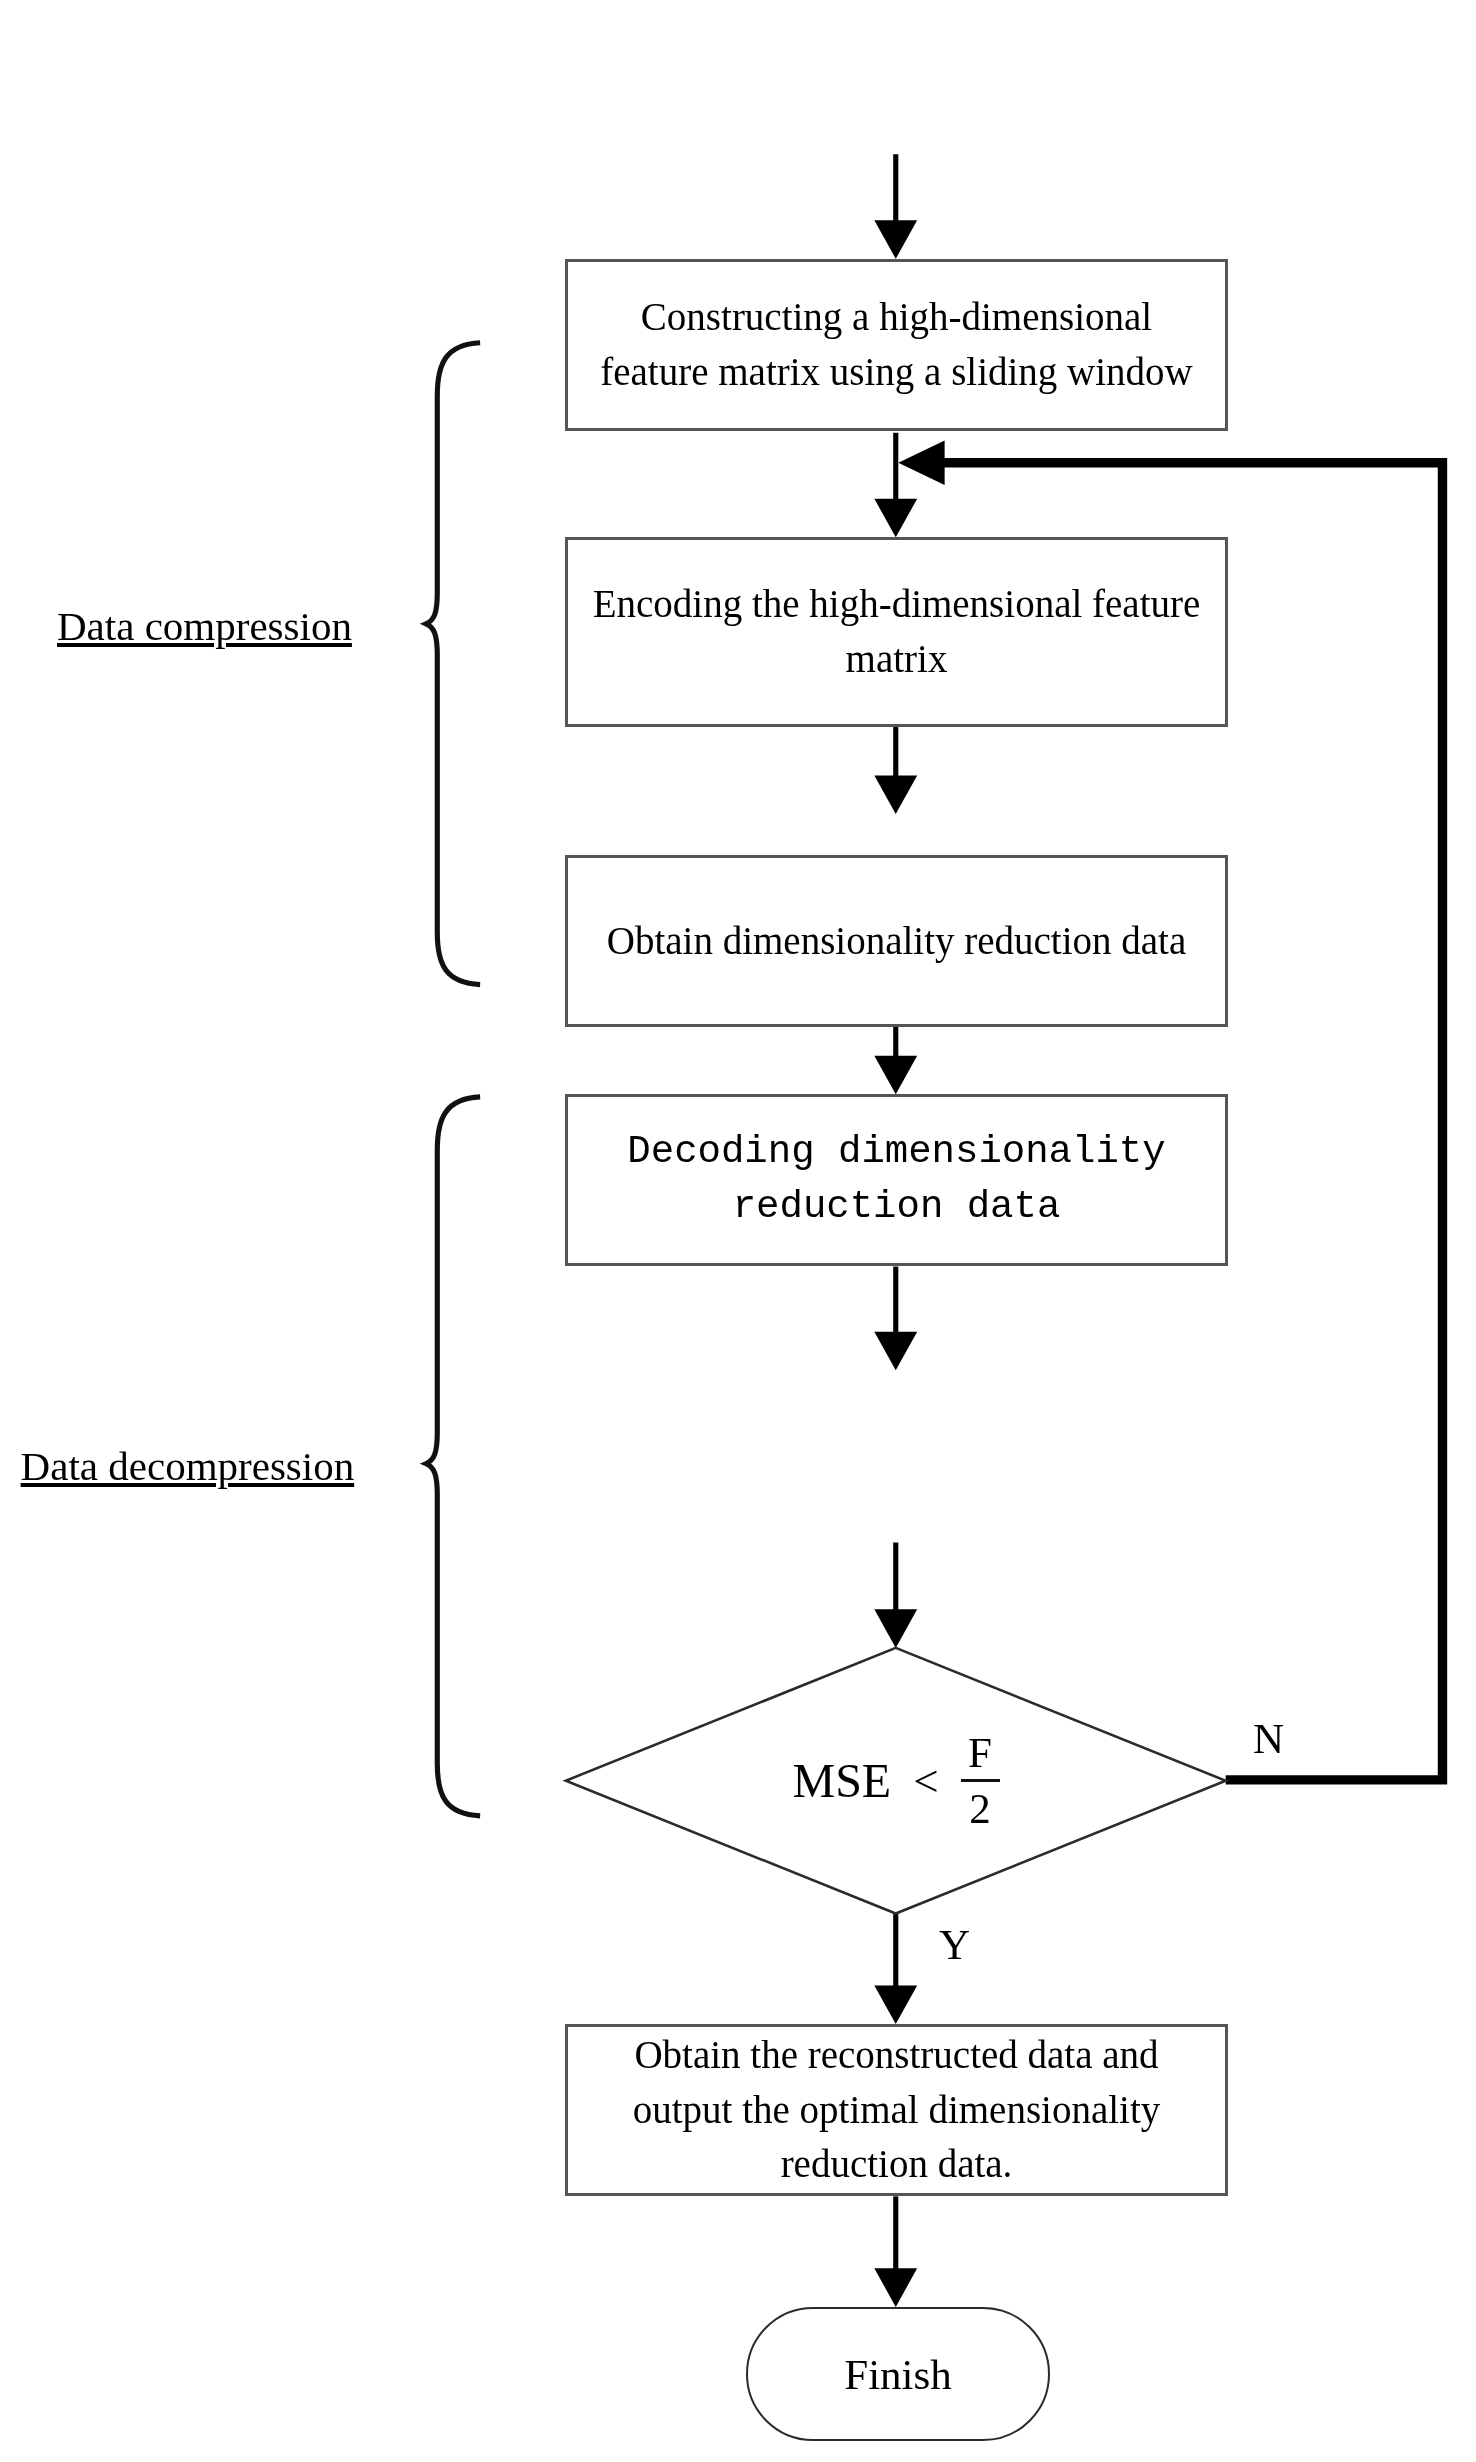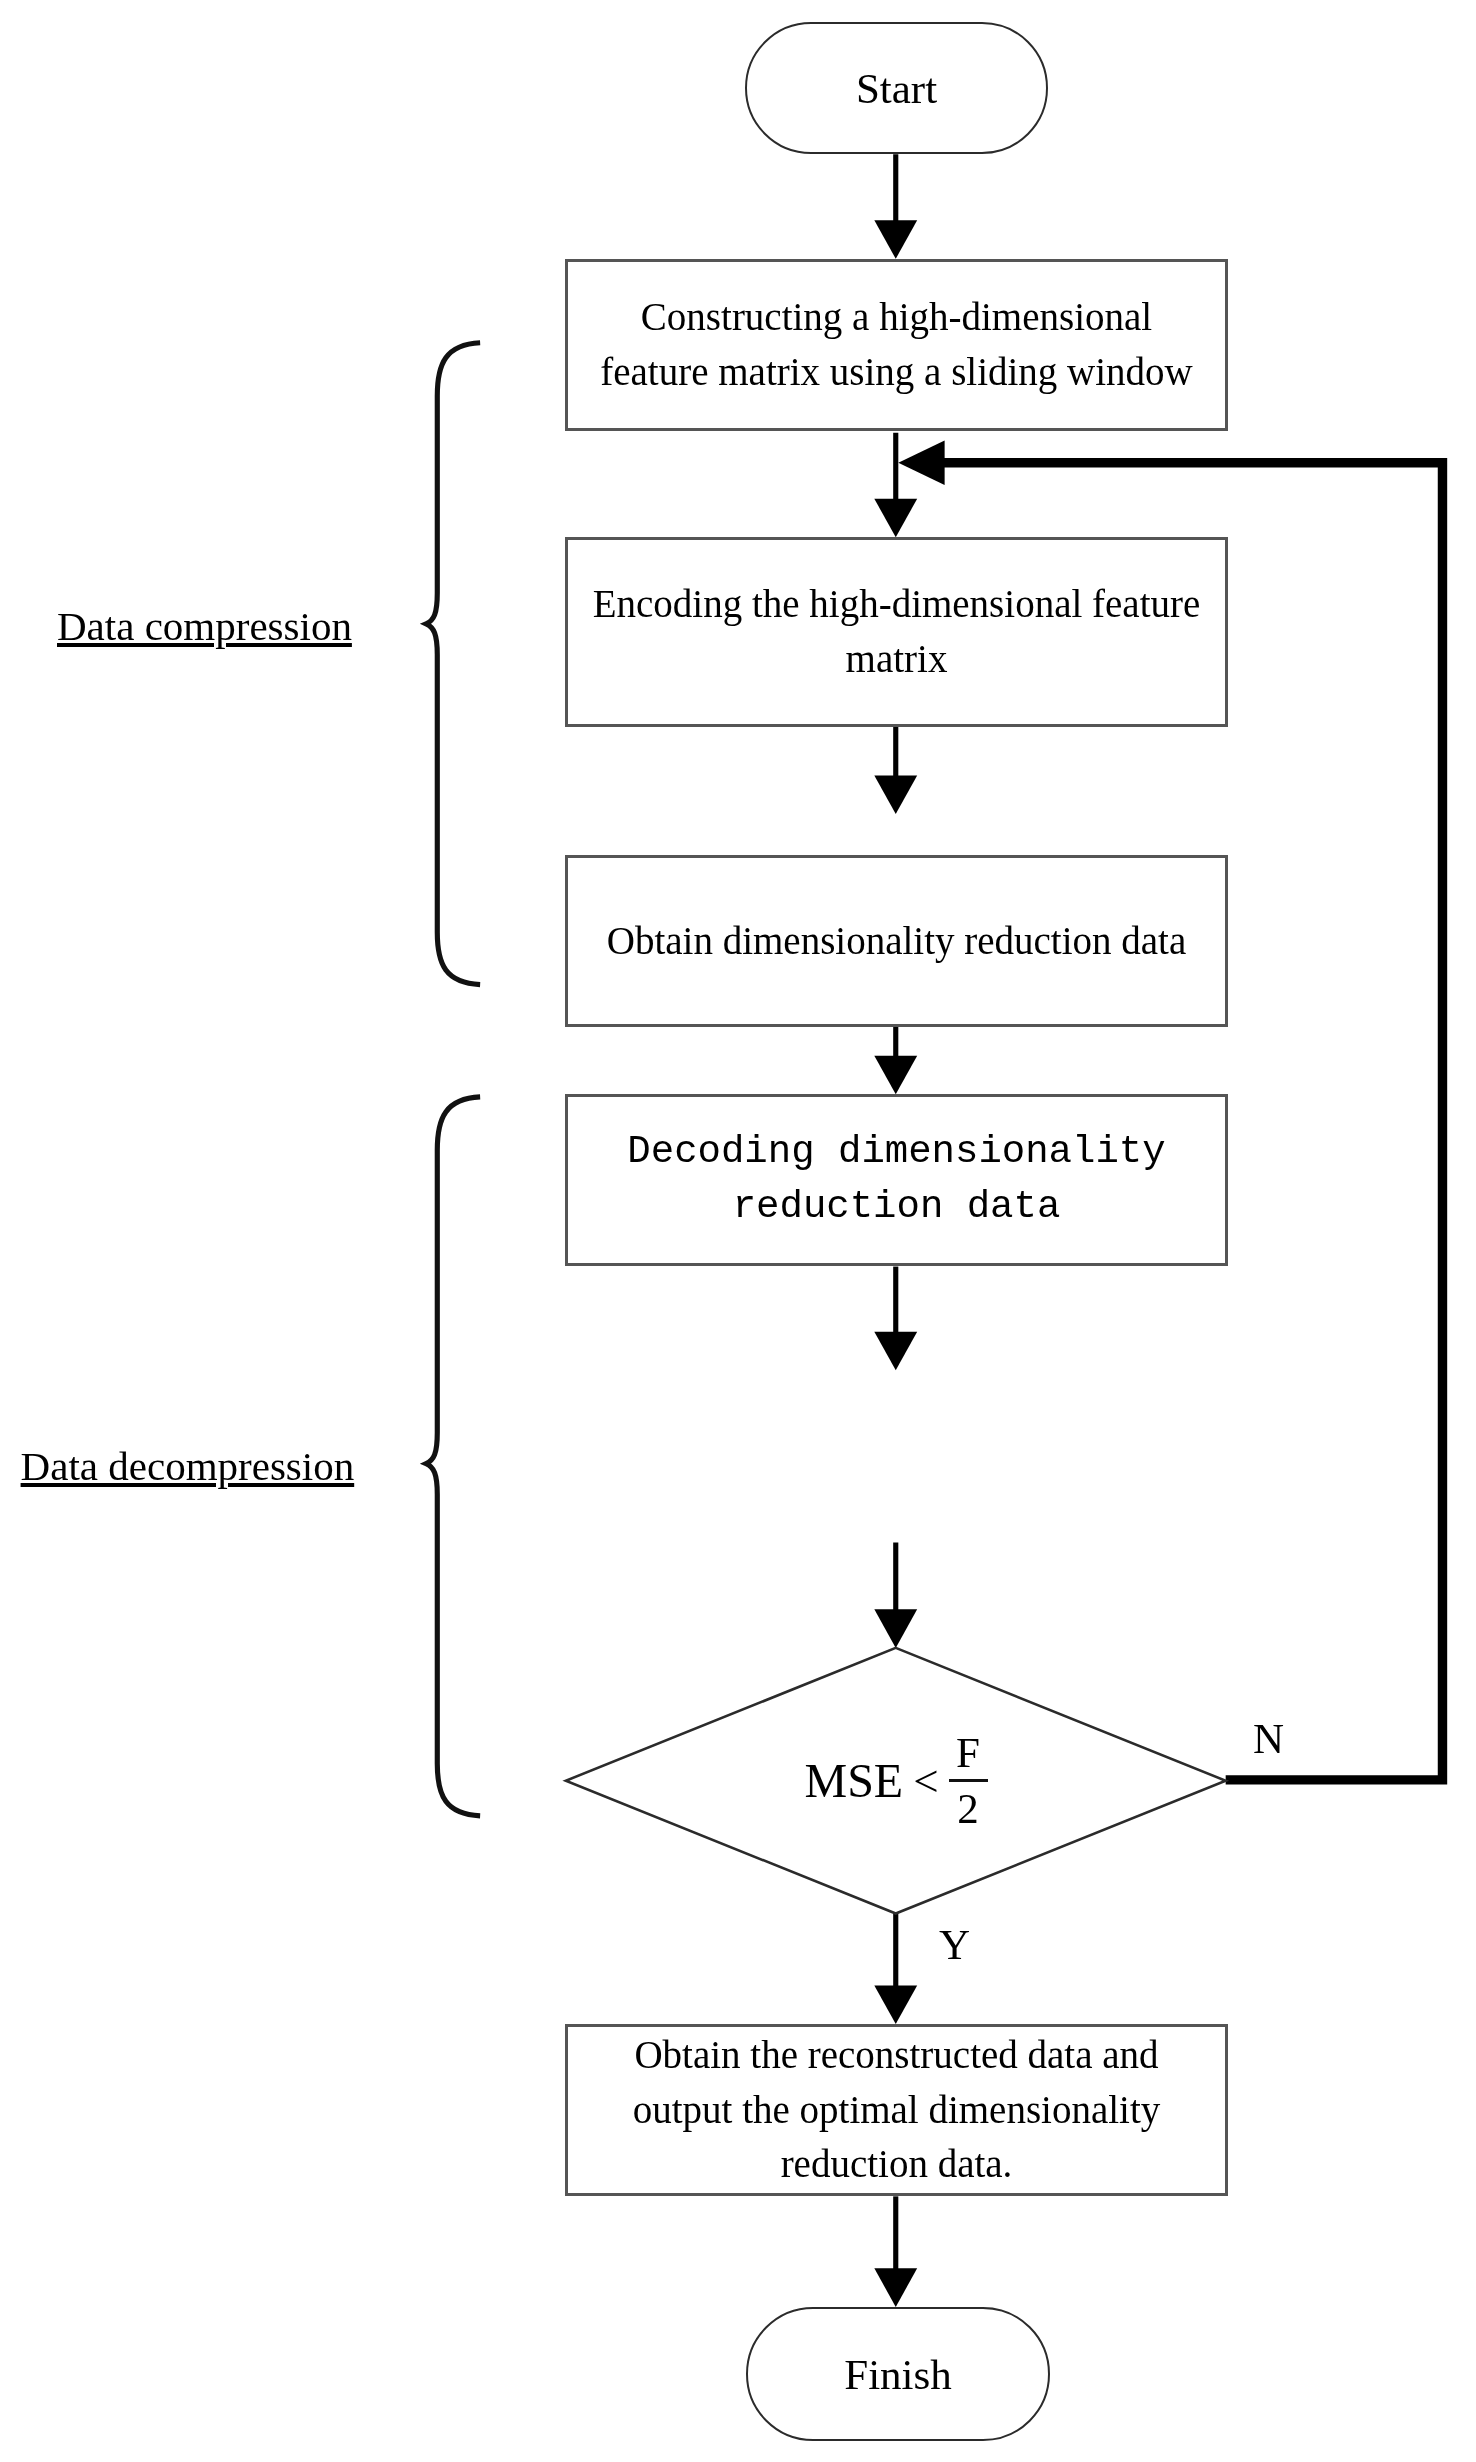--- a/index.html
+++ b/index.html
@@ -60,21 +60,21 @@
 
   .decision-content {
     position: absolute;
     left: 639px;
     top: 1695px;
     width: 514px;
     height: 171px;
     display: flex;
     align-items: center;
     justify-content: center;
-    gap: 10px;
+    gap: 22px;
     z-index: 2;
     font-size: 48px;
   }
   .decision-content .op { font-size: 45px; }
   .fraction {
     display: inline-flex;
     flex-direction: column;
     align-items: center;
     font-size: 43px;
     line-height: 1.05;
@@ -133,23 +133,20 @@
     <path d="M 1430 2077 L 1683 2077 L 1683 540 L 1100 540" fill="none" stroke="#000000" stroke-width="11"></path>
     <polygon points="1048,540 1102,514 1102,566" fill="#000000"></polygon>
 
     <polygon points="1045,1923 1430,2078 1045,2233 660,2078" fill="#ffffff" stroke="#2b2b2b" stroke-width="3"></polygon>
 
     <path d="M 560 400 C 520 402 510 424 510 462 L 510 692 C 510 716 506 724 497 728 C 506 732 510 740 510 764 L 510 1088 C 510 1126 520 1147 560 1149" fill="none" stroke="#111111" stroke-width="6"></path>
 
     <path d="M 560 1280 C 520 1282 510 1304 510 1342 L 510 1672 C 510 1696 506 1704 497 1708 C 506 1712 510 1720 510 1744 L 510 2058 C 510 2096 520 2117 560 2119" fill="none" stroke="#111111" stroke-width="6"></path>
   </svg>
 
-  <div class="node terminal" id="start-node">
-    <span>Start</span>
-  </div>
   <div class="node terminal" id="finish-node">
     <span>Finish</span>
   </div>
 
   <div class="node rect-node" id="construct-node">
     <span>Constructing a high-dimensional feature matrix using a sliding window</span>
   </div>
   <div class="node rect-node" id="encode-node">
     <span>Encoding the high-dimensional feature matrix</span>
   </div>

